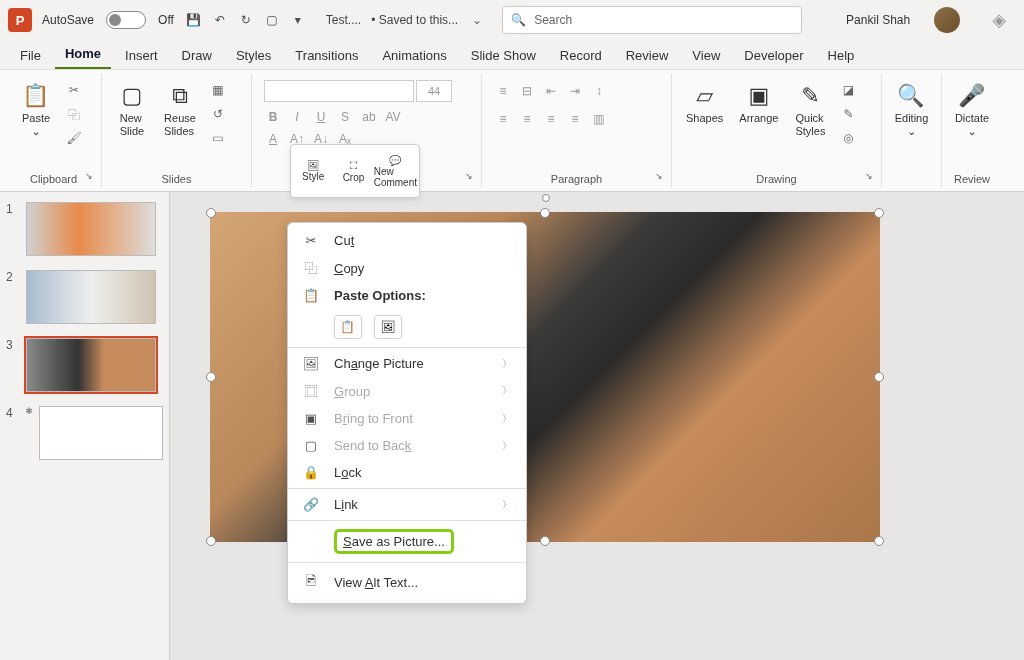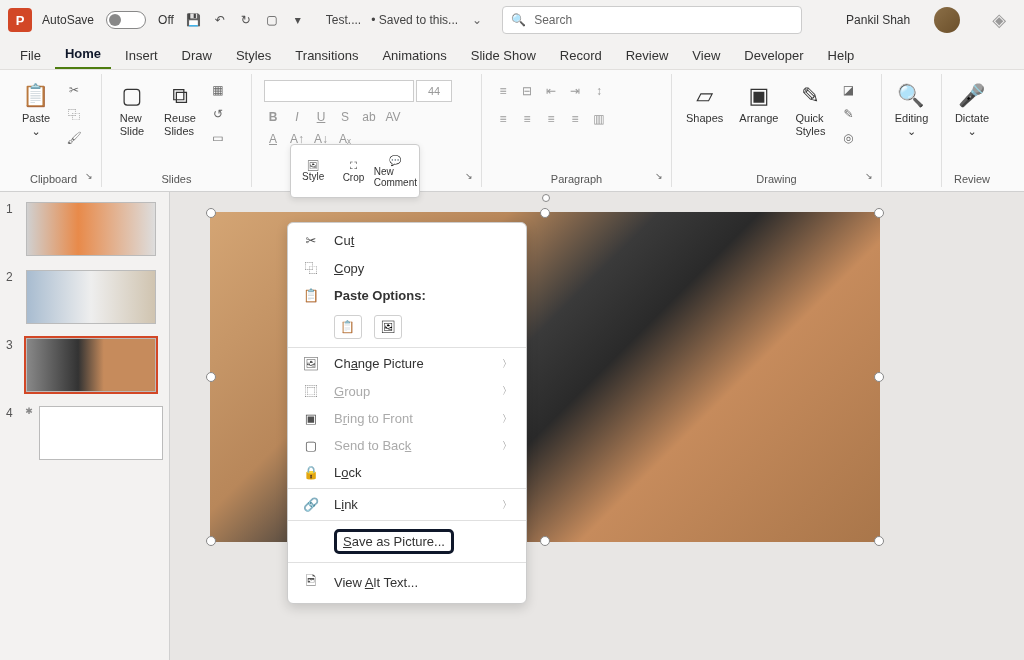--- a/index.html
+++ b/index.html
@@ -53,21 +53,21 @@
 .cm-search { margin: 4px 10px 6px; }
 .cm-search input { width: 100%; height: 26px; border: 1px solid #aaa; border-radius: 3px; padding: 0 8px; font-size: 12px; }
 .cm-item { display: flex; align-items: center; padding: 6px 14px; gap: 14px; cursor: pointer; color: #333; }
 .cm-item.disabled { color: #aaa; }
 .cm-icon { width: 18px; text-align: center; color: #505050; font-size: 13px; }
 .cm-arrow { margin-left: auto; color: #666; font-size: 10px; }
 .cm-sep { height: 1px; background: #e0e0e0; margin: 2px 0; }
 .cm-label-bold { font-weight: 600; text-align: right; }
 .cm-paste-opts { display: flex; gap: 12px; padding: 6px 14px 6px 46px; }
 .cm-paste-opt { width: 28px; height: 24px; border: 1px solid #d0d0d0; border-radius: 3px; display:flex; align-items:center; justify-content:center; font-size: 12px; }
-.highlight-box { display: inline-block; border: 3px solid #0f172a; border-radius: 5px; padding: 2px 6px; }
+.highlight-box { display: inline-block; border: 3px solid #84cc16; border-radius: 5px; padding: 2px 6px; }
 .underline-key { text-decoration: underline; }
 
 .font-box { display:flex; align-items:center; gap:2px; margin-bottom:4px; }
 .font-name-input { width: 150px; height:22px; border:1px solid #ccc; background:white; font-size:11px; padding:0 4px; color:#999; }
 .font-size-input { width: 36px; height:22px; border:1px solid #ccc; background:white; font-size:11px; padding:0 4px; color:#999; text-align:center; }
 .font-row { display:flex; gap:6px; padding: 2px 0; }
 .font-btn { width:18px; height:18px; font-size:12px; color:#999; display:flex; align-items:center; justify-content:center; }
 </style>
 </head>
 <body>

